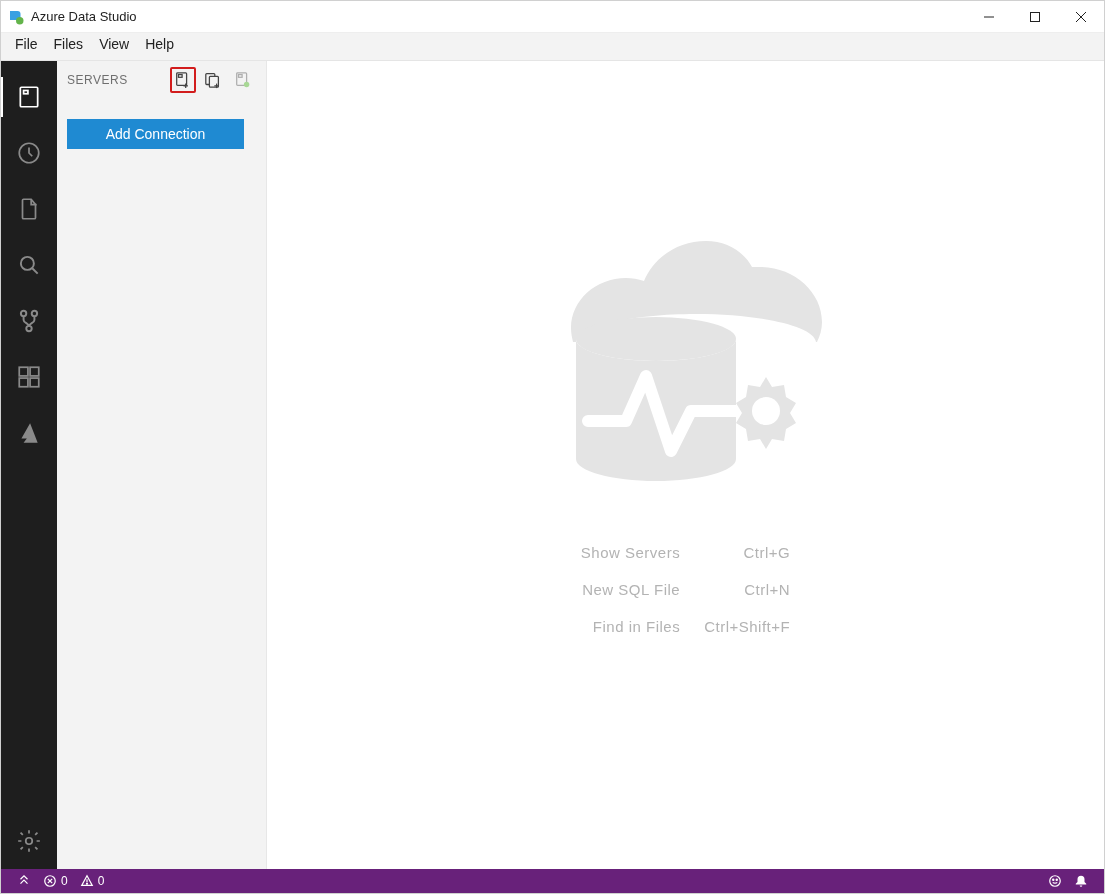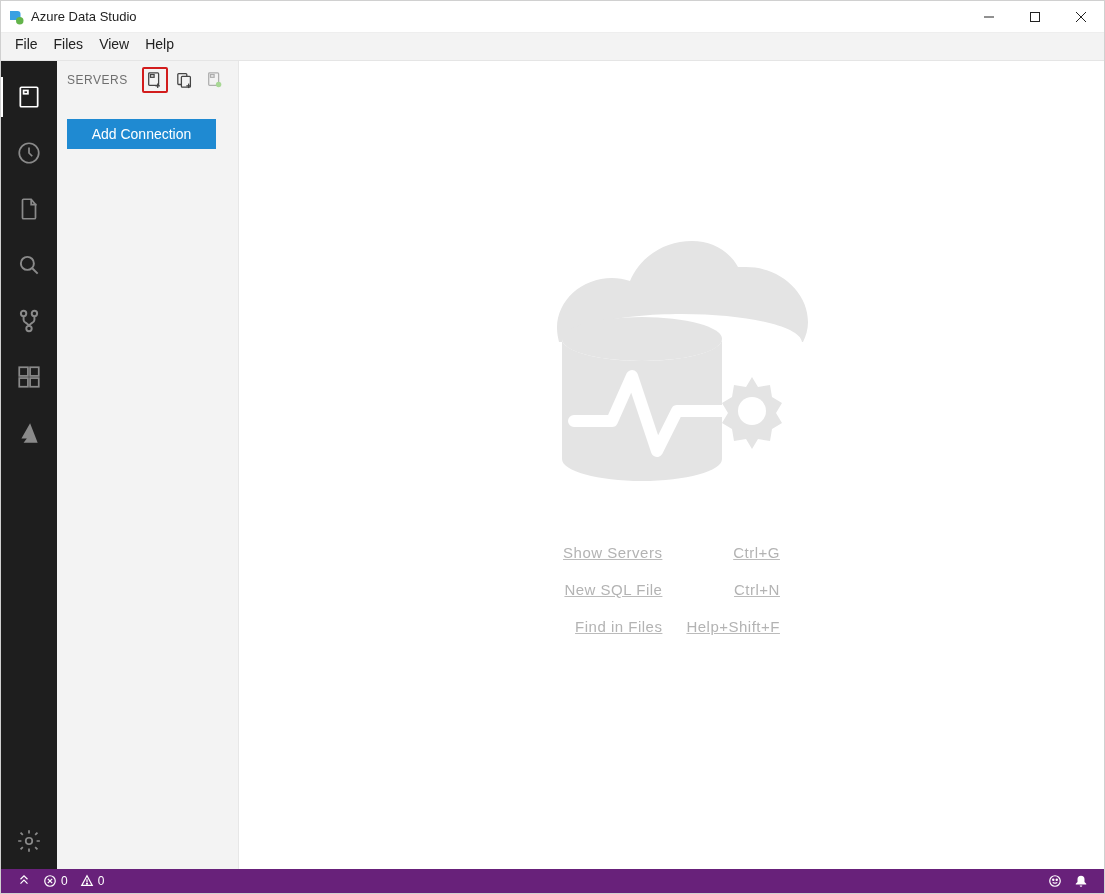--- a/index.html
+++ b/index.html
@@ -65,21 +65,21 @@
     position:relative;
   }
   .activitybar .ab-item.active { color:#fff; }
   .activitybar .ab-item.active::before {
     content:""; position:absolute; left:0; top:8px; bottom:8px; width:2px; background:#fff;
   }
   .activitybar .ab-item svg { width:26px; height:26px; }
   .activitybar .ab-spacer { flex:1; }
   
   .sidebar {
-    width: 182px;
+    width: 210px;
     background:#f3f3f3;
     border-right: 1px solid #e7e7e7;
     display:flex;
     flex-direction:column;
   }
   .sidebar-header {
     height: 38px;
     display:flex;
     align-items:center;
     padding: 0 10px;
@@ -137,21 +137,20 @@
   
   .editor {
     flex:1;
     background:#fff;
     display:flex;
     flex-direction:column;
     align-items:center;
     justify-content:flex-start;
     padding-top:120px;
     color:#bbb;
-    text-decoration:underline;
   }
   .watermark { color:#e0e0e0; }
   .shortcuts {
     margin-top: 40px;
     display:grid;
     grid-template-columns: auto auto;
     column-gap: 24px;
     row-gap: 20px;
     font-size:15px;
     color:#b3b3b3;
@@ -318,21 +317,21 @@
           <circle cx="40" cy="40" r="14" fill="#fff"></circle>
         </g>
       </svg>
     </div>
     <div class="shortcuts">
       <div class="label">Show Servers</div>
       <div class="key">Ctrl+G</div>
       <div class="label">New SQL File</div>
       <div class="key">Ctrl+N</div>
       <div class="label">Find in Files</div>
-      <div class="key">Help+Shift+F</div>
+      <div class="key">Ctrl+Shift+F</div>
     </div>
   </div>
 </div>
 
 <div class="statusbar">
   <div class="sb-item">
     <svg viewBox="0 0 16 16" fill="none" stroke="currentColor" stroke-width="1.4">
         <path d="M4 11l4-4 4 4"></path>
         <path d="M4 6l4-4 4 4"></path>
       </svg>

